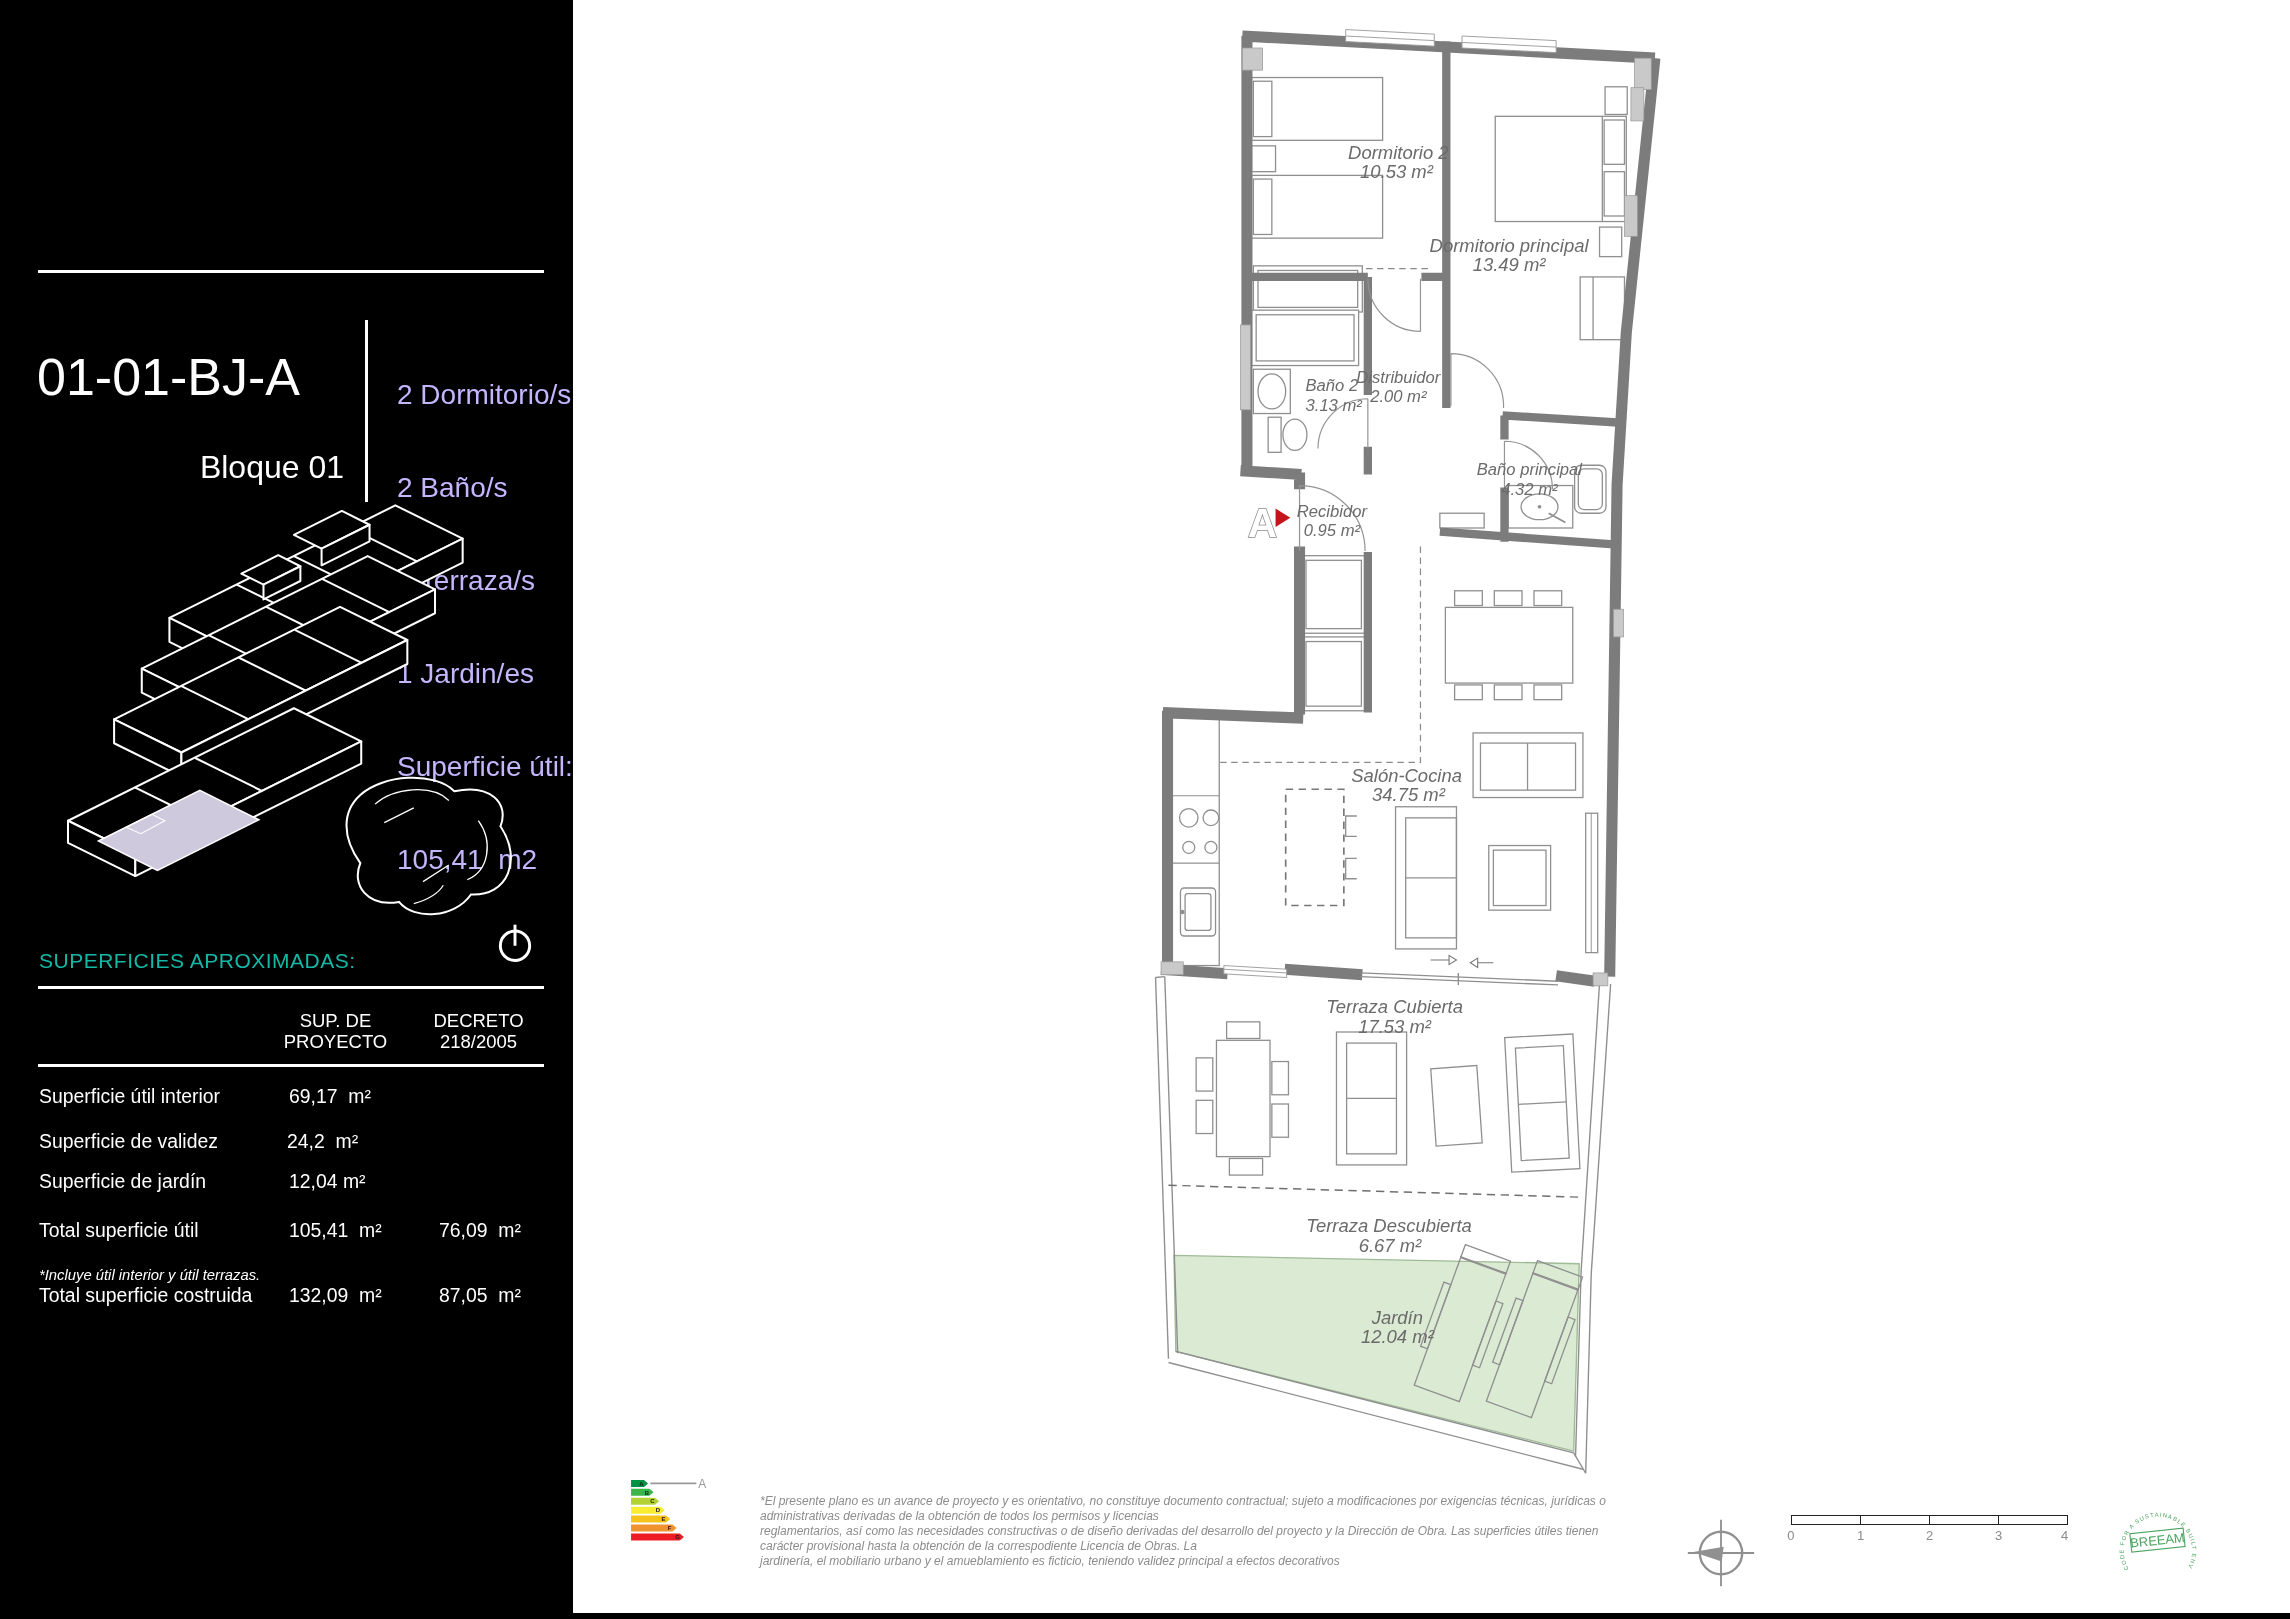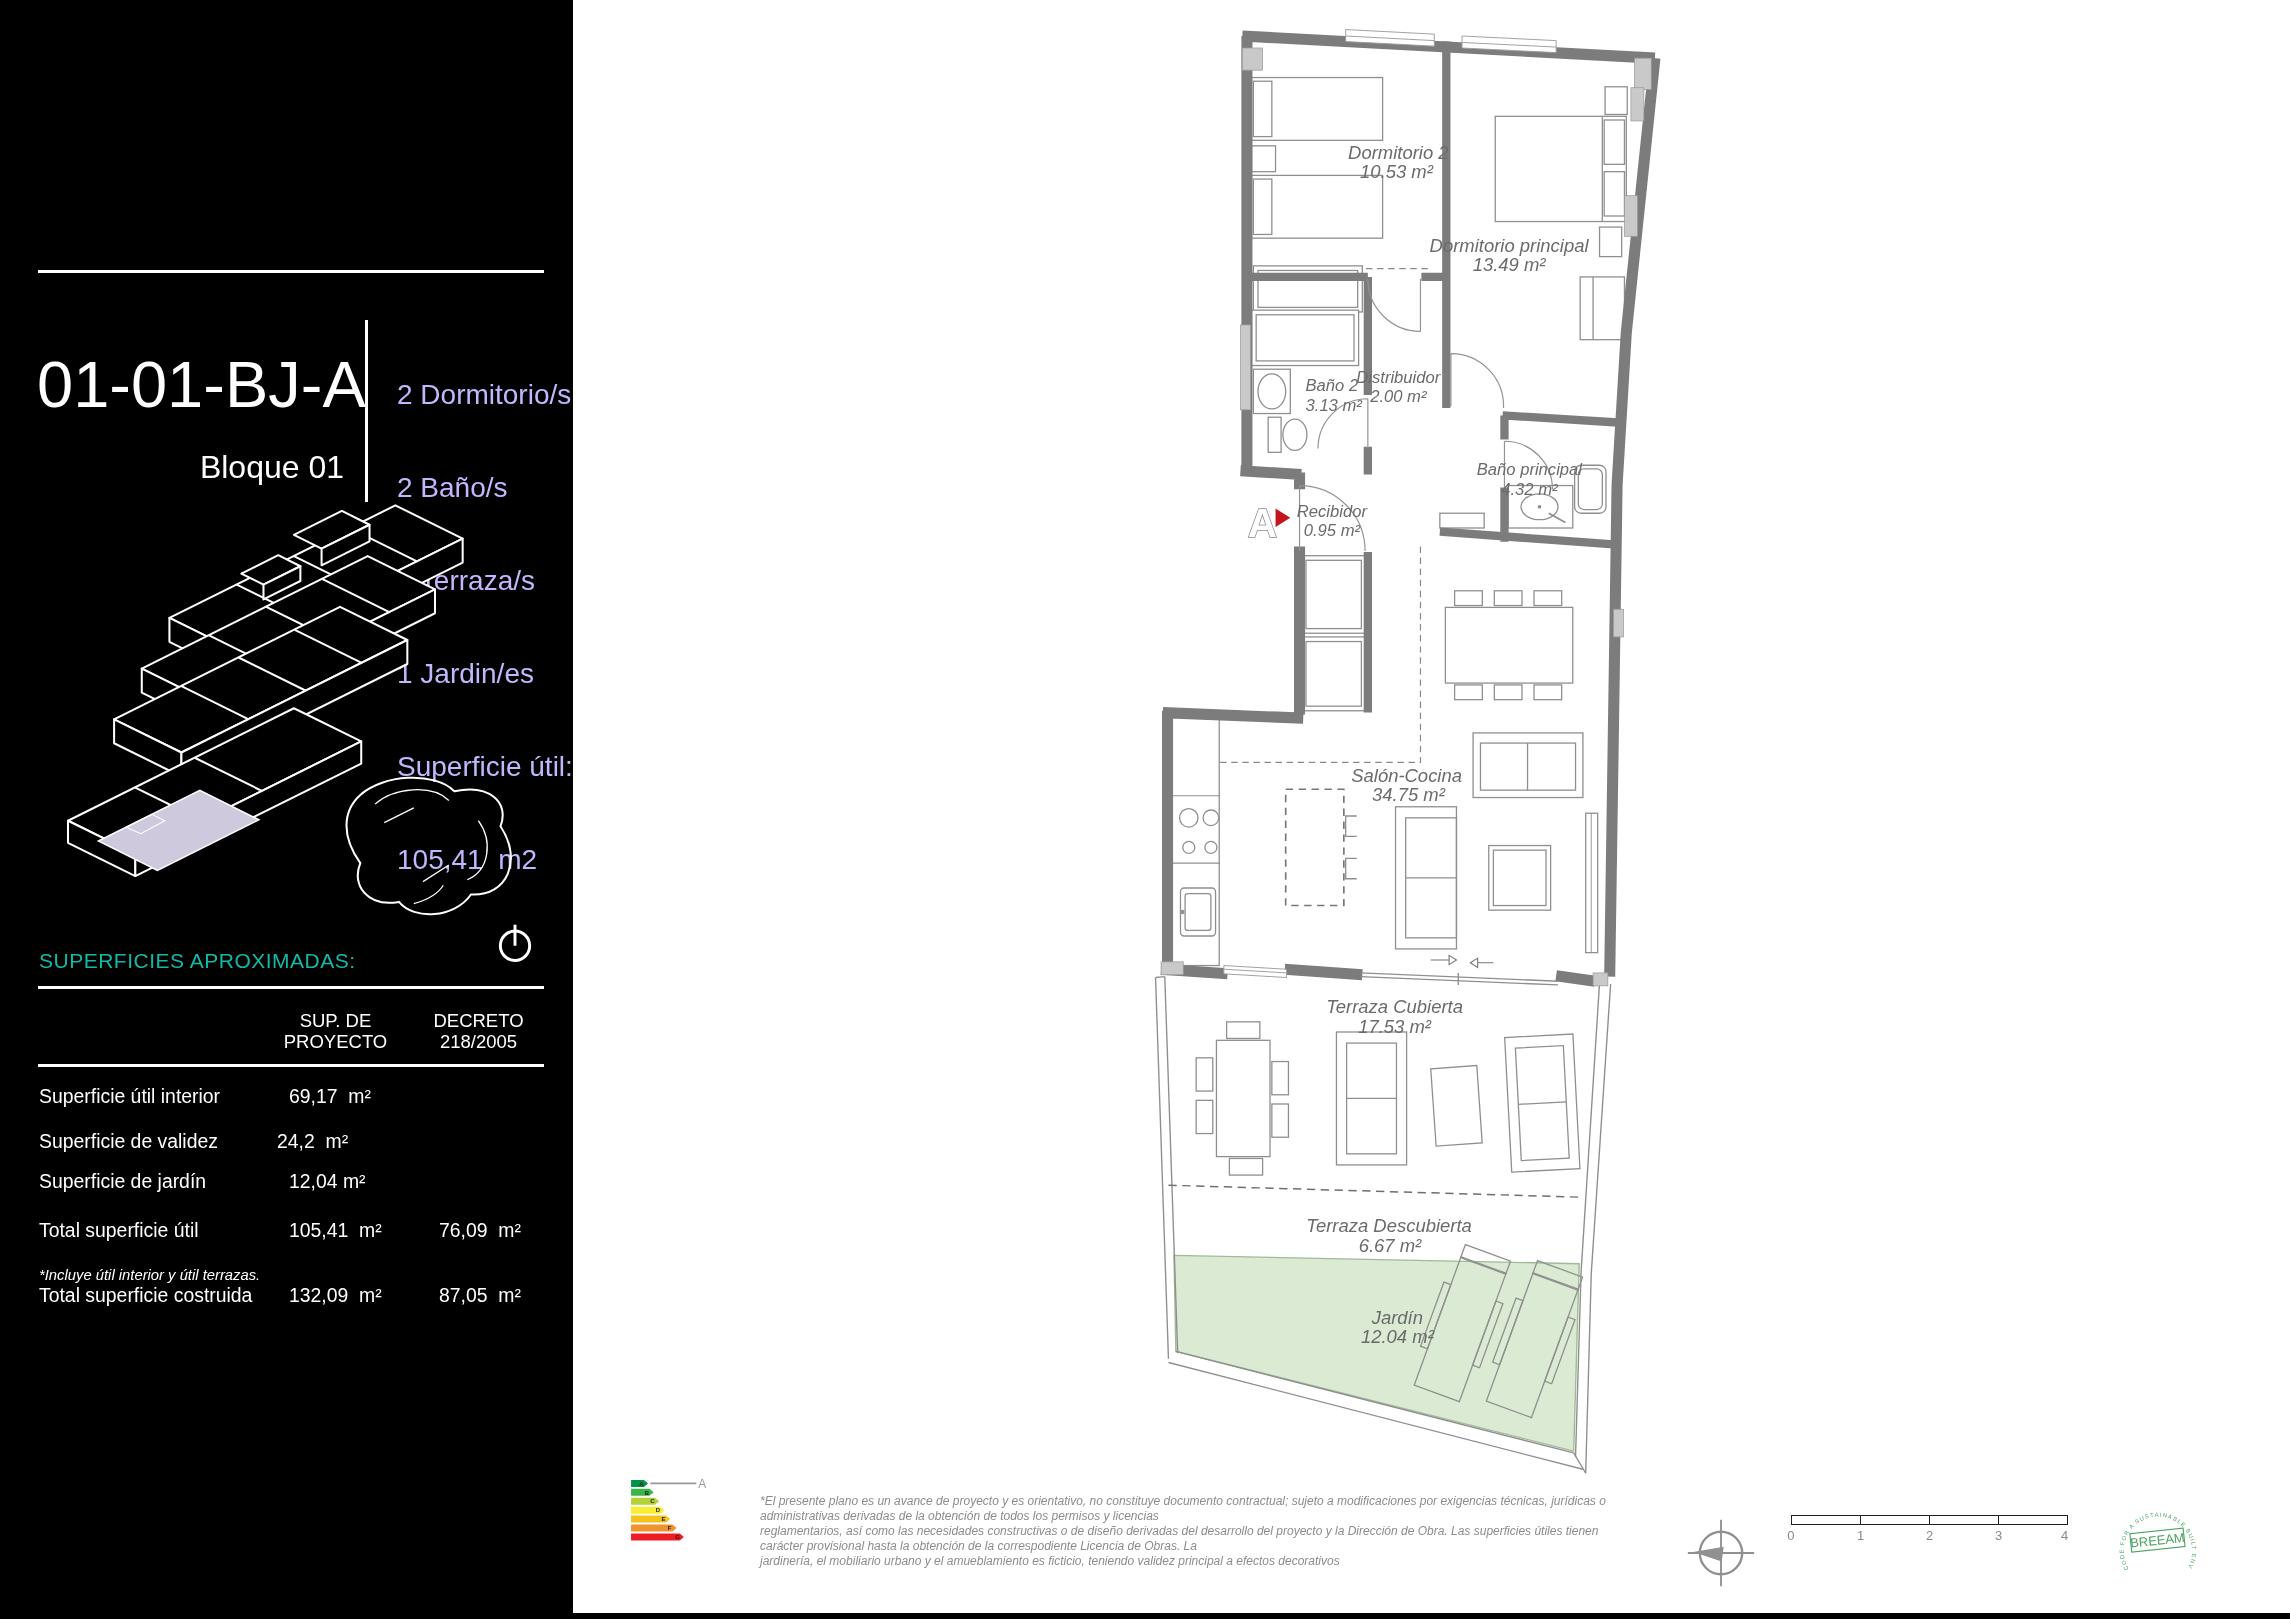--- a/index.html
+++ b/index.html
@@ -2,21 +2,21 @@
 <html style="font-size:14.8px"><head>
 <meta charset="utf-8">
 <style>
   html,body{margin:0;padding:0;background:#e8e8e8;}
   .page{position:relative;width:2291px;height:1620px;background:#ffffff;overflow:hidden;
         font-family:"Liberation Sans",sans-serif;}
   .abs{position:absolute;}
   
   .sidebar{left:0;top:0;width:573px;height:1620px;background:#000;}
   .hr{background:#fff;height:2.8px;}
-  .unit-code{color:#fff;font-size:65px;letter-spacing:0px;white-space:nowrap;}
+  .unit-code{color:#fff;font-size:52px;letter-spacing:0px;white-space:nowrap;}
   .block-name{color:#fff;font-size:32px;text-align:right;}
   .vline{background:#fff;width:2.8px;}
   .specs{color:#c4b5fd;font-size:28px;line-height:31px;white-space:pre;}
   .tbl-title{color:#14b8a6;font-size:21px;letter-spacing:0.5px;}
   .tbl-head{color:#fff;font-size:18.5px;line-height:21px;text-align:center;}
   .tbl-label{color:#fff;font-size:19.4px;white-space:pre;}
   .tbl-val{color:#fff;font-size:19.4px;white-space:pre;}
   .tbl-note{color:#fff;font-size:14.8px;font-style:italic;line-height:18px;white-space:pre;}
   
   .rlabel{font-family:"Liberation Sans",sans-serif;font-style:italic;font-size:20px;fill:#6b6b6b;}
@@ -113,21 +113,21 @@
     <div class="abs tbl-head" style="left:411px;top:1010px;width:135px;">
       <div>DECRETO</div>
       <div>218/2005</div>
     </div>
     <div class="abs hr" style="left:38px;top:1064px;width:506px;"></div>
 
     <div class="abs tbl-label" style="left:39px;top:1085px;">Superficie útil interior</div>
     <div class="abs tbl-val" style="left:289px;top:1085px;">69,17  m²</div>
 
     <div class="abs tbl-label" style="left:39px;top:1130px;">Superficie de validez</div>
-    <div class="abs tbl-val" style="left:277px;top:1130px;text-align:right;">24,2  m²</div>
+    <div class="abs tbl-val" style="left:287px;top:1130px;text-align:right;">24,2  m²</div>
 
     <div class="abs tbl-label" style="left:39px;top:1170px;">Superficie de jardín</div>
     <div class="abs tbl-val" style="left:289px;top:1170px;">12,04 m²</div>
 
     <div class="abs tbl-label" style="left:39px;top:1219px;">Total superficie útil</div>
     <div class="abs tbl-val" style="left:289px;top:1219px;">105,41  m²</div>
     <div class="abs tbl-val" style="left:439px;top:1219px;">76,09  m²</div>
     <div class="abs tbl-note" style="left:39px;top:1246px;margin-top:20px;">*Incluye útil interior y útil terrazas.</div>
 
     <div class="abs tbl-label" style="left:39px;top:1284px;">Total superficie costruida</div>

